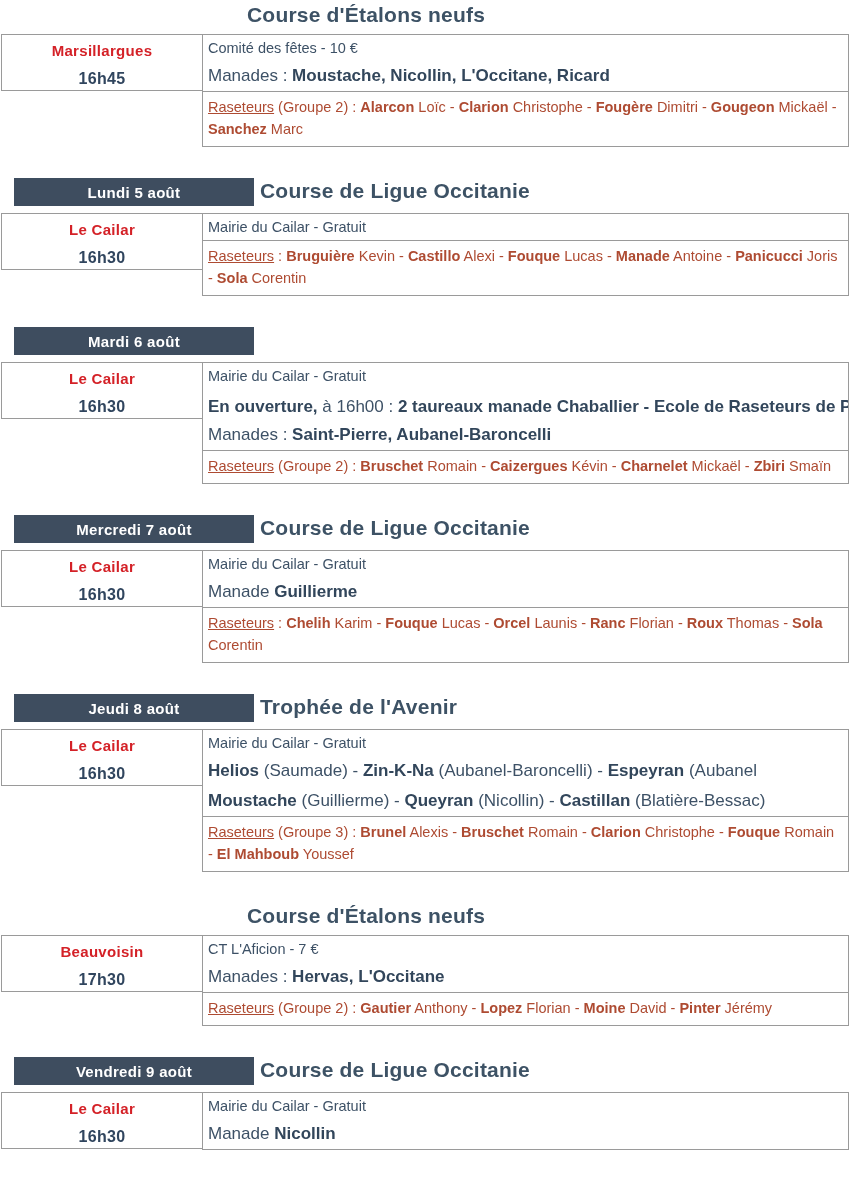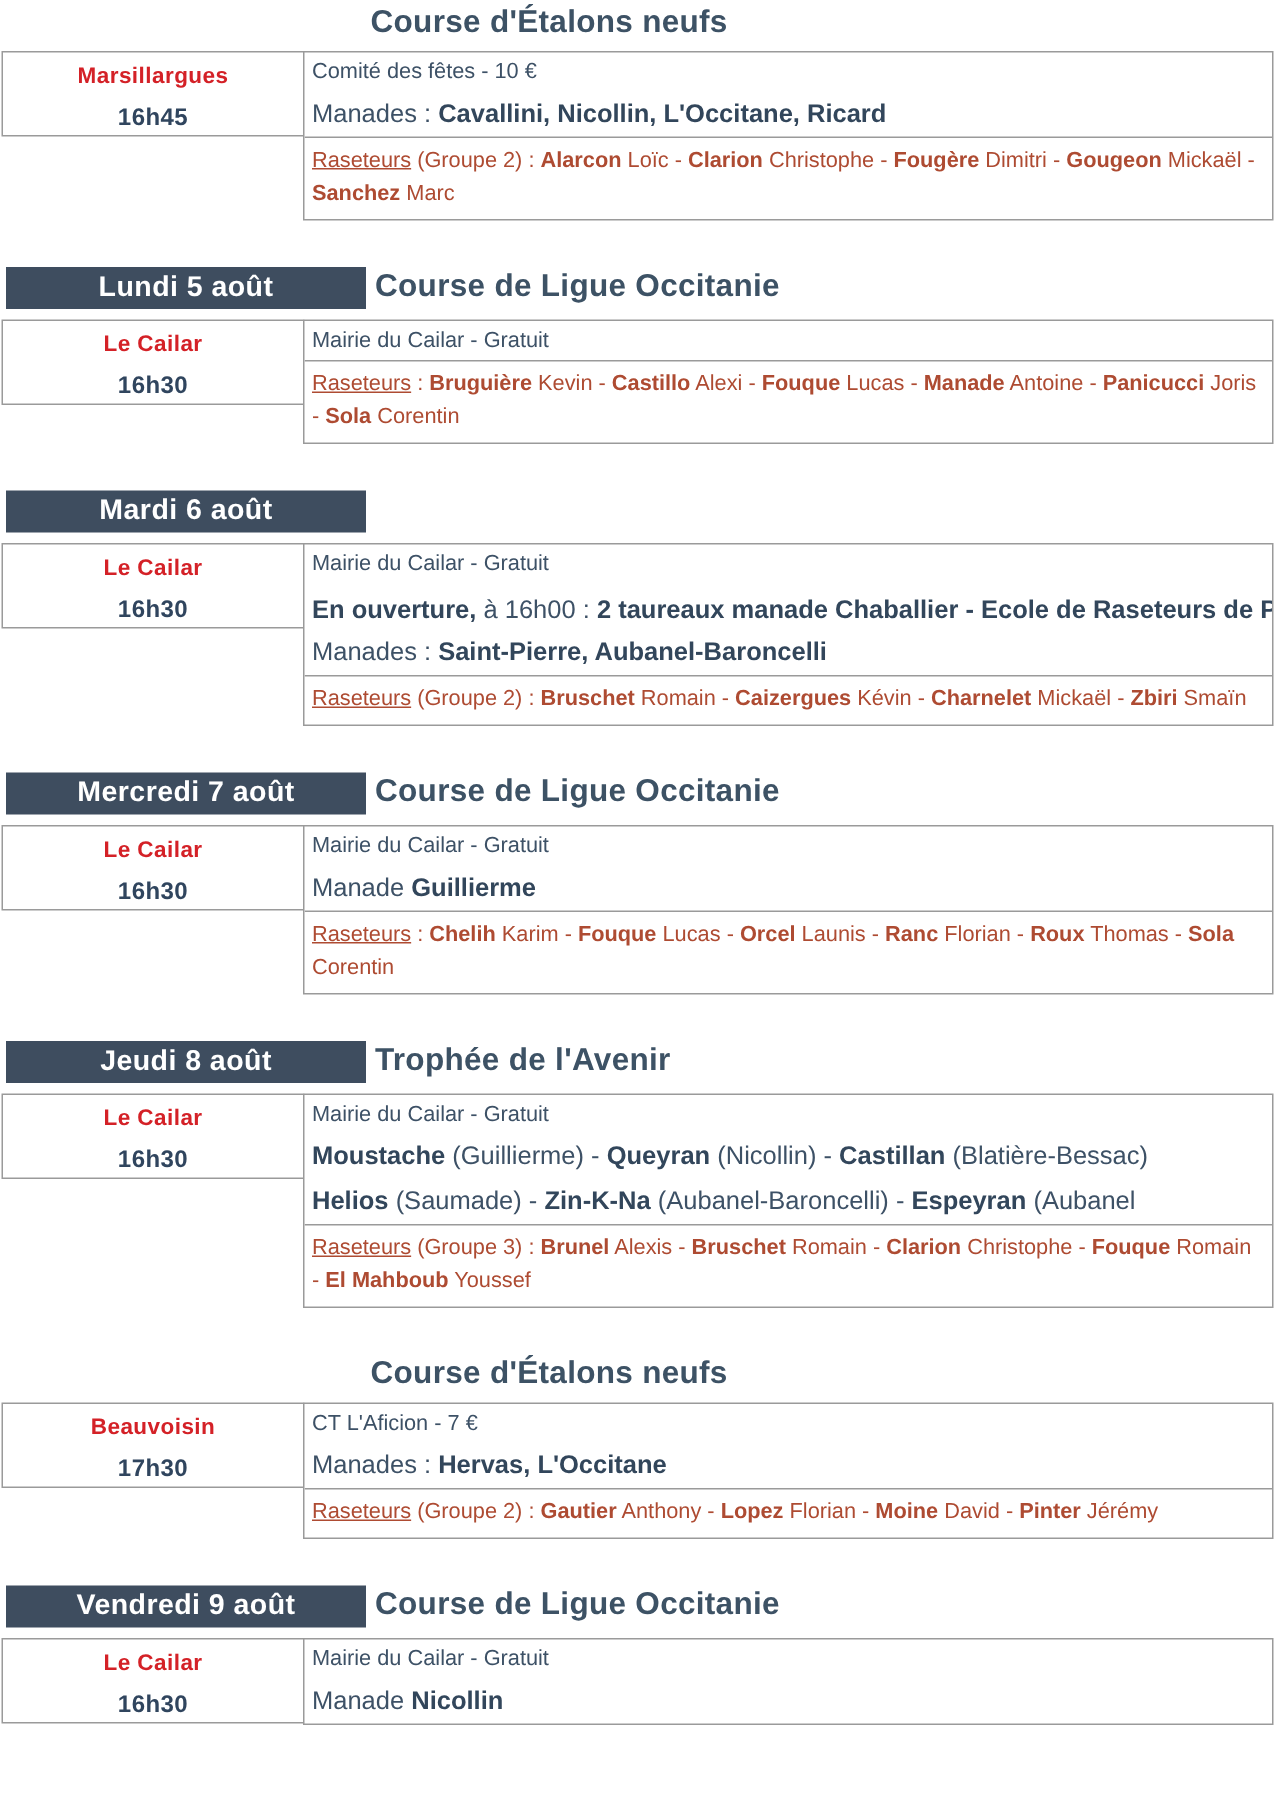--- a/index.html
+++ b/index.html
@@ -6,23 +6,23 @@
   html,body{background:#fff}
   body{
     width:850px;height:1197px;overflow:hidden;
     font-family:"Liberation Sans","DejaVu Sans",sans-serif;
   }
   #doc{width:849px;padding-top:2px}
   .event{margin-bottom:31px}
   .event:last-child{margin-bottom:0}
   .hdr{display:flex;align-items:flex-start;margin-bottom:7px}
   .band{
-    width:240px;height:28px;margin-left:4px;flex:0 0 auto;
+    width:240px;height:28px;margin-left:14px;flex:0 0 auto;
     background:var(--band-bg);color:var(--band-text);
-    font-weight:bold;font-size:19px;letter-spacing:.3px;
+    font-weight:bold;font-size:15px;letter-spacing:.3px;
     display:flex;align-items:center;justify-content:center;
   }
   .title{
     color:var(--title);font-size:21px;font-weight:800;
     letter-spacing:.2px;line-height:25px;margin-left:6px;white-space:nowrap;
   }
   .hdr.no-band{padding-left:247px}
   .hdr.no-band .title{margin-left:0}
   .body{display:flex;align-items:flex-start;margin-left:1px}
   .left-box{
@@ -56,21 +56,21 @@
       <div class="hdr no-band">
         <h2 class="title">Course d'Étalons neufs</h2>
       </div>
       <div class="body">
         <div class="left-box">
           <div class="loc">Marsillargues</div>
           <div class="time">16h45</div>
         </div>
         <div class="right-box">
           <div class="row info">Comité des fêtes - 10 €</div>
-          <div class="row manades"><span>Manades : </span><span class="b">Cavallini, Nicollin, L'Occitane, Ricard</span></div>
+          <div class="row manades"><span>Manades : </span><span class="b">Moustache, Nicollin, L'Occitane, Ricard</span></div>
           <div class="ras"><span class="ras-label">Raseteurs</span> (Groupe 2) : <span class="b">Alarcon</span><span> Loïc</span> - <span class="b">Clarion</span><span> Christophe</span> - <span class="b">Fougère</span><span> Dimitri</span> - <span class="b">Gougeon</span><span> Mickaël</span> - <span class="b">Sanchez</span><span> Marc</span></div>
         </div>
       </div>
     </section>
     <section class="event">
       <div class="hdr">
         <div class="band">Lundi 5 août</div>
         <h2 class="title">Course de Ligue Occitanie</h2>
       </div>
       <div class="body">
@@ -123,22 +123,22 @@
         <div class="band">Jeudi 8 août</div>
         <h2 class="title">Trophée de l'Avenir</h2>
       </div>
       <div class="body">
         <div class="left-box">
           <div class="loc">Le Cailar</div>
           <div class="time">16h30</div>
         </div>
         <div class="right-box">
           <div class="row info">Mairie du Cailar - Gratuit</div>
+          <div class="row horses"><span class="b">Helios</span><span> (Saumade)</span> - <span class="b">Zin-K-Na</span><span> (Aubanel-Baroncelli)</span> - <span class="b">Espeyran</span><span> (Aubanel</span></div>
           <div class="row horses"><span class="b">Moustache</span><span> (Guillierme)</span> - <span class="b">Queyran</span><span> (Nicollin)</span> - <span class="b">Castillan</span><span> (Blatière-Bessac)</span></div>
-          <div class="row horses"><span class="b">Helios</span><span> (Saumade)</span> - <span class="b">Zin-K-Na</span><span> (Aubanel-Baroncelli)</span> - <span class="b">Espeyran</span><span> (Aubanel</span></div>
           <div class="ras"><span class="ras-label">Raseteurs</span> (Groupe 3) : <span class="b">Brunel</span><span> Alexis</span> - <span class="b">Bruschet</span><span> Romain</span> - <span class="b">Clarion</span><span> Christophe</span> - <span class="b">Fouque</span><span> Romain</span> - <span class="b">El Mahboub</span><span> Youssef</span></div>
         </div>
       </div>
     </section>
     <section class="event">
       <div class="hdr no-band">
         <h2 class="title">Course d'Étalons neufs</h2>
       </div>
       <div class="body">
         <div class="left-box">

